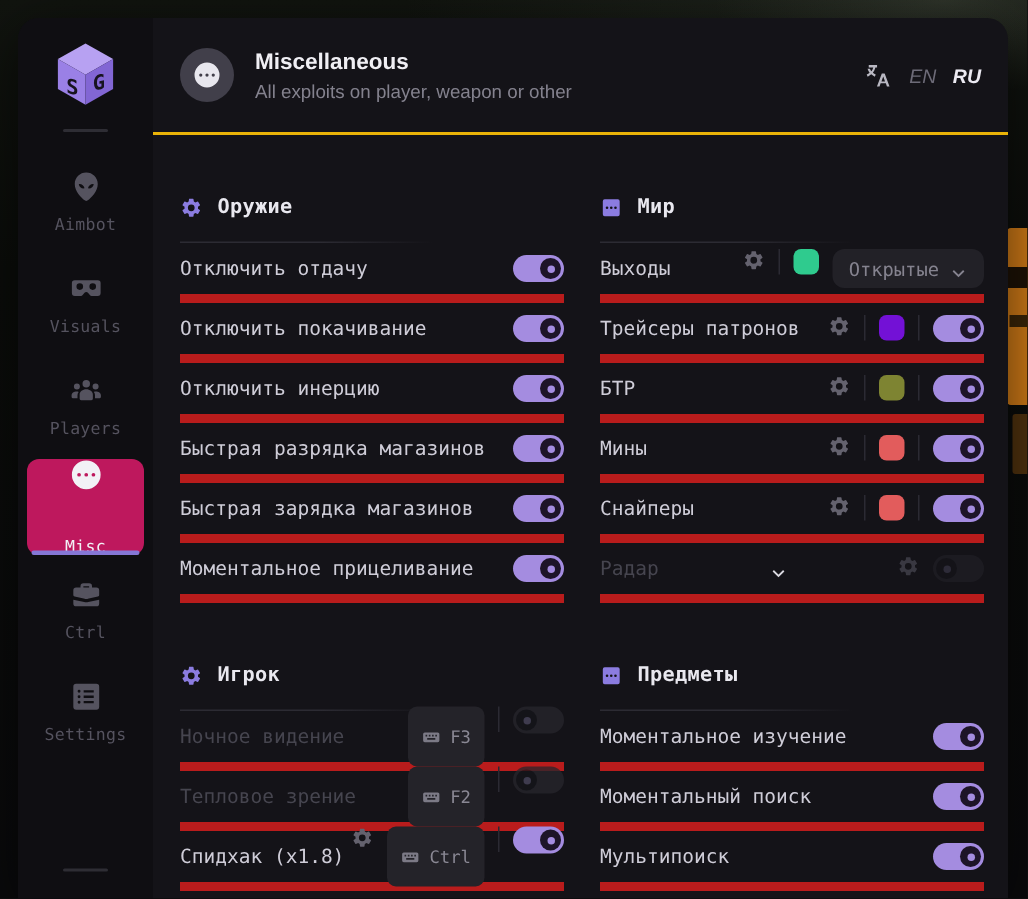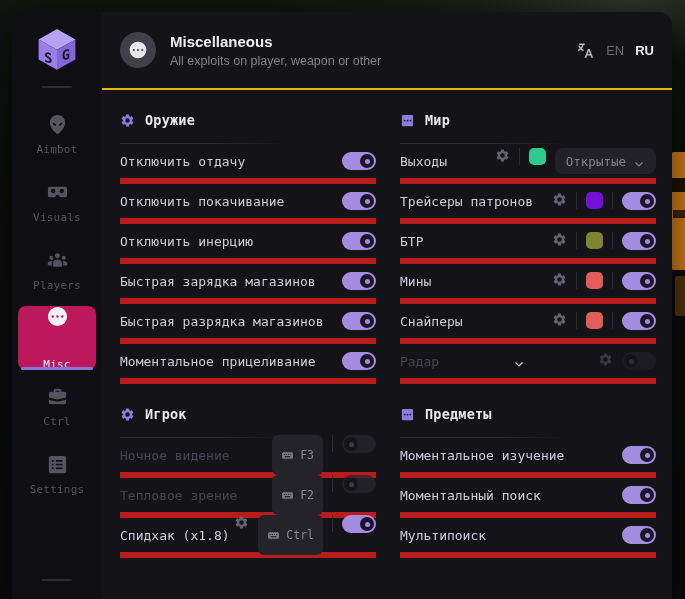--- a/index.html
+++ b/index.html
@@ -65,28 +65,28 @@
     width:36px; height:36px; border-radius:50%; background:#413f4a;
     display:flex; align-items:center; justify-content:center; flex-shrink:0;
   }
   .page-ic svg { width:20px; height:20px; fill:#e8e7ee; }
   .titles { display:flex; flex-direction:column; gap:4px; }
   .title { font-family:"Liberation Sans", sans-serif; font-weight:bold; font-size:15px; color:#f0eff4; }
   .subtitle { font-family:"Liberation Sans", sans-serif; font-size:12.5px; color:#84828e; }
   .topbar-right { margin-left:auto; display:flex; align-items:center; gap:11px; }
   .tr-ic { width:19px; height:19px; }
   .tr-ic svg { width:100%; height:100%; fill:#b9b8c2; }
-  .lang { font-family:"Liberation Sans", sans-serif; font-size:13px; cursor:pointer; }
+  .lang { font-family:"Liberation Sans", sans-serif; font-size:13px; cursor:pointer;font-style:italic; }
   .lang.en { color:#6d6b78; }
   .lang.ru { color:#eceaf2; font-weight:bold; }
 
   
   .content { flex:1; padding:0 16px 0 18px; display:grid; grid-template-columns:1fr 1fr; column-gap:24px; overflow:hidden; }
   .col { min-width:0; }
-  .sec-head { display:flex; align-items:center; gap:10px; height:32px; margin-top:14px; }
+  .sec-head { display:flex; align-items:center; gap:10px; height:32px; margin-top:32px; }
   .sec-head.second { }
   .sec-ic { width:15px; height:15px; flex-shrink:0; }
   .sec-ic svg { width:100%; height:100%; fill:#8b7ce0; }
   .sec-title { font-size:13.5px; font-weight:bold; color:#e9e8ef; letter-spacing:.2px; }
   .sec-div { height:1px; width:66%; margin-top:7px; background:linear-gradient(to right,#2c2b33 55%, rgba(44,43,51,0)); }
 
   .row {
     height:40px; display:flex; align-items:center;
     border-bottom:6px solid #b91c1c;
   }
@@ -282,29 +282,29 @@
         </div>
         <div class="row">
           <span class="rlabel">Отключить инерцию</span>
           <div class="ctrls">
               <div class="toggle on">
                 <div class="knob"></div>
               </div>
             </div>
         </div>
         <div class="row">
+          <span class="rlabel">Быстрая разрядка магазинов</span>
+          <div class="ctrls">
+              <div class="toggle on">
+                <div class="knob"></div>
+              </div>
+            </div>
+        </div>
+        <div class="row">
           <span class="rlabel">Быстрая зарядка магазинов</span>
-          <div class="ctrls">
-              <div class="toggle on">
-                <div class="knob"></div>
-              </div>
-            </div>
-        </div>
-        <div class="row">
-          <span class="rlabel">Быстрая разрядка магазинов</span>
           <div class="ctrls">
               <div class="toggle on">
                 <div class="knob"></div>
               </div>
             </div>
         </div>
         <div class="row">
           <span class="rlabel">Моментальное прицеливание</span>
           <div class="ctrls">
               <div class="toggle on">

